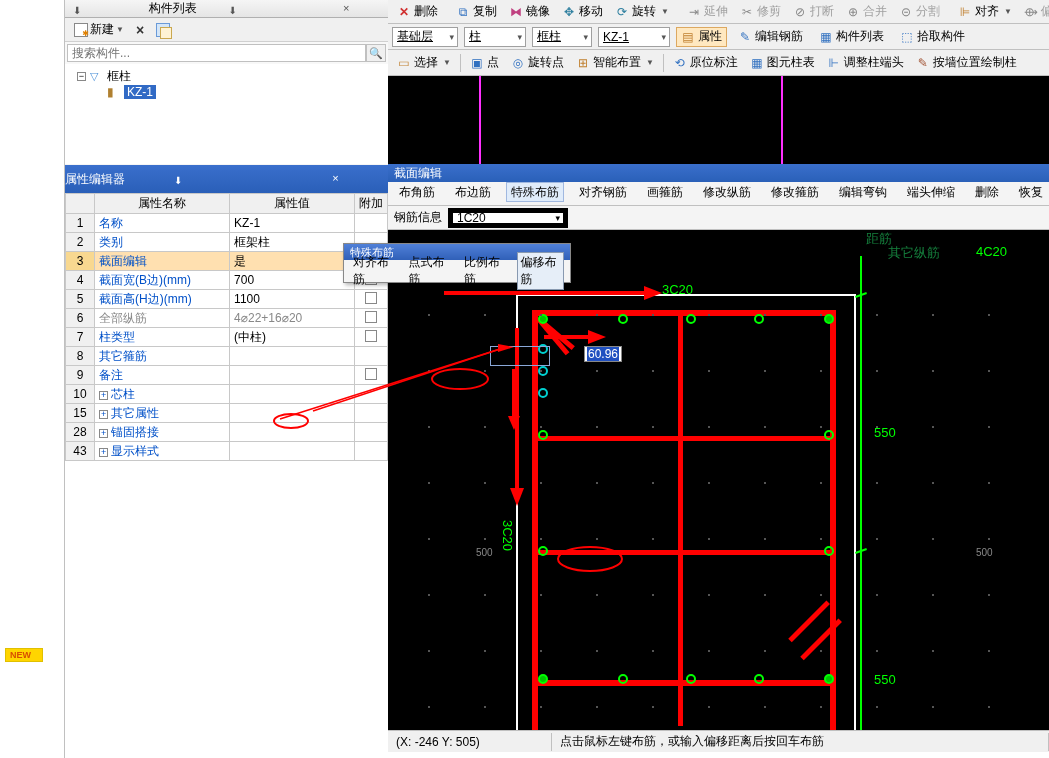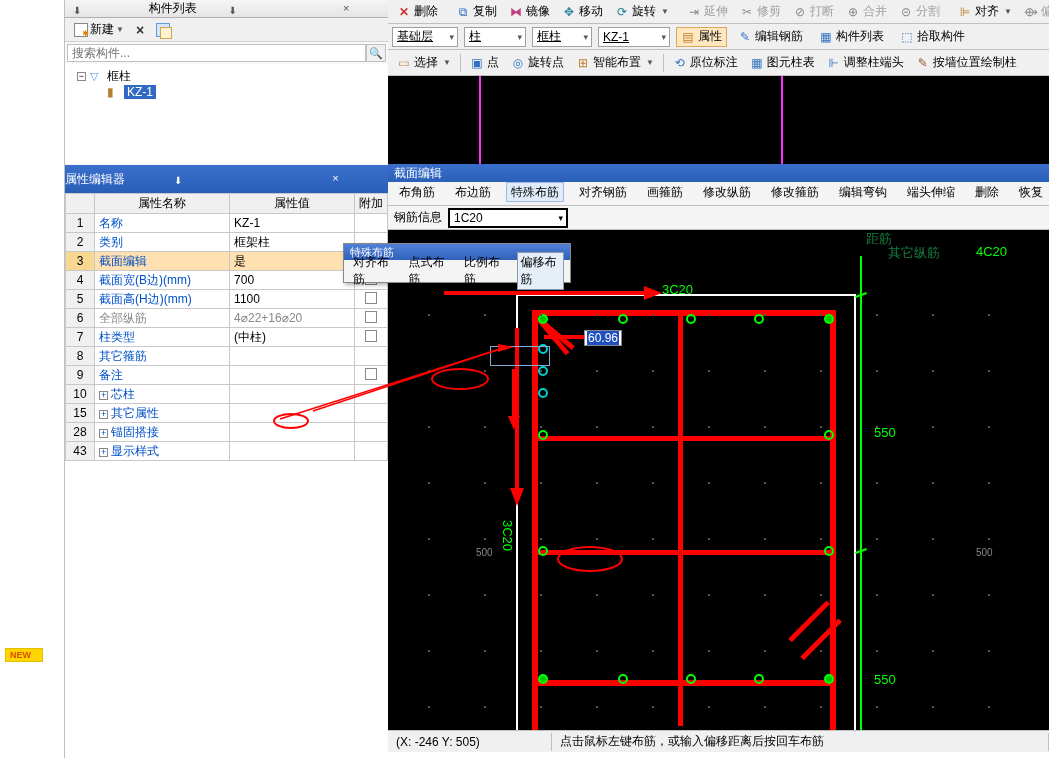--- a/index.html
+++ b/index.html
@@ -71,21 +71,21 @@
 
 .cad-upper { height: 88px; background: #000; position: relative; }
 .magenta-line { position: absolute; top: 0; width: 2px; height: 88px; background: #ff30ff; }
 
 .section-title { height: 18px; background: linear-gradient(#3a6fcc,#2a60b8); color: #fff; display: flex; align-items: center; padding: 0 6px; }
 .section-tabs { height: 24px; background: #f4f4f4; border-bottom: 1px solid #c0c0c0; display: flex; align-items: flex-start; padding: 0 6px; gap: 10px; white-space: nowrap; overflow: hidden; }
 .stab { height: 20px; padding: 0 4px; border: 1px solid transparent; cursor: pointer; display: inline-flex; align-items: center; }
 .stab.active { border-color: #a0b8e0; background: #e0ecfa; }
 
 .rebar-row { height: 24px; background: #f4f4f4; border-bottom: 1px solid #c0c0c0; display: flex; align-items: center; padding: 0 6px; gap: 6px; }
-.rebar-combo { width: 120px; height: 20px; border: 2px solid #000000; background: #fff; padding: 0 16px 0 4px; position: relative; display: inline-flex; align-items: center; }
+.rebar-combo { width: 120px; height: 20px; border: 5px solid #000000; background: #fff; padding: 0 16px 0 4px; position: relative; display: inline-flex; align-items: center; }
 .rebar-combo::after { content: "▾"; position: absolute; right: 3px; font-size: 9px; }
 
 .cad-main { position: relative; height: 500px; background: #000; overflow: hidden; }
 .red-arrow-h { position: absolute; width: 0; height: 0; border-left: 18px solid #ff0000; border-top: 7px solid transparent; border-bottom: 7px solid transparent; }
 .red-arrow-h::before { content: ""; position: absolute; right: 18px; top: -2px; width: 200px; height: 4px; background: #ff0000; }
 .red-arrow-h.short::before { width: 44px; }
 .red-arrow-v { position: absolute; width: 0; height: 0; border-top: 18px solid #ff0000; border-left: 7px solid transparent; border-right: 7px solid transparent; }
 .red-arrow-v::before { content: ""; position: absolute; left: -2px; bottom: 18px; width: 4px; height: 160px; background: #ff0000; }
 .red-line { position: absolute; background: #ff0000; }
 .green-line { position: absolute; background: #00ff00; }
@@ -473,21 +473,21 @@
     <div class="rebar-dot filled" style="left:150px; top:444px;"></div>
     <div class="rebar-dot" style="left:230px; top:444px;"></div>
     <div class="rebar-dot" style="left:298px; top:444px;"></div>
     <div class="rebar-dot" style="left:366px; top:444px;"></div>
     <div class="rebar-dot filled" style="left:436px; top:444px;"></div>
 
     <div class="red-arrow-h" style="left:256px; top:56px;"></div>
     <div class="red-arrow-h short" style="left:200px; top:100px;"></div>
     <div class="red-arrow-v" style="left:122px; top:258px;"></div>
 
-    <div class="input-box" style="left:196px; top:100px;"><span>60.96</span></div>
+    <div class="input-box" style="left:196px; top:116px;"><span>60.96</span></div>
 
   <div class="grid-dot" style="left: 40px; top: 84px;"></div>
       <div class="grid-dot" style="left: 96px; top: 84px;"></div>
       <div class="grid-dot" style="left: 152px; top: 84px;"></div>
       <div class="grid-dot" style="left: 208px; top: 84px;"></div>
       <div class="grid-dot" style="left: 264px; top: 84px;"></div>
       <div class="grid-dot" style="left: 320px; top: 84px;"></div>
       <div class="grid-dot" style="left: 376px; top: 84px;"></div>
       <div class="grid-dot" style="left: 432px; top: 84px;"></div>
       <div class="grid-dot" style="left: 488px; top: 84px;"></div>

